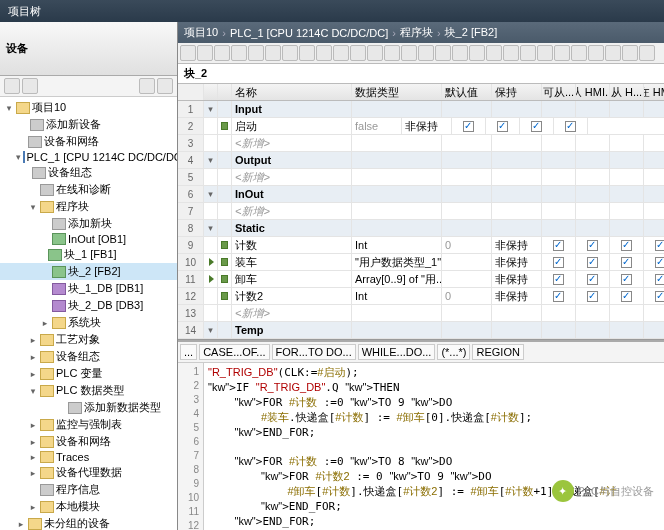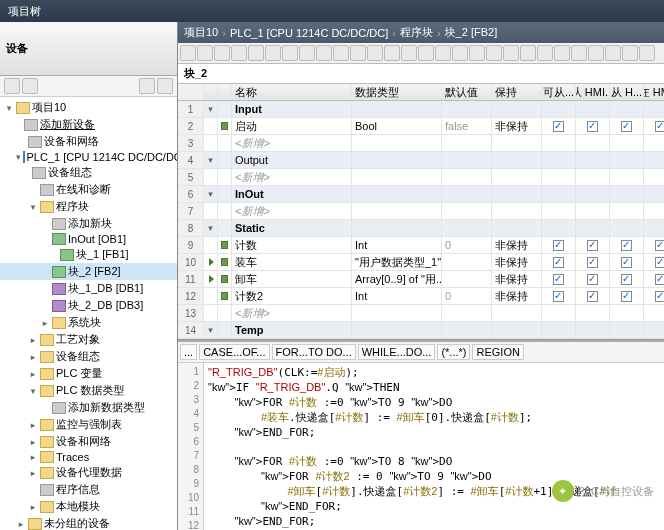--- a/index.html
+++ b/index.html
@@ -68,21 +68,21 @@
    <div style="flex:1"></div>
    <div class="tbtn"></div>
    <div class="tbtn"></div>
   </div>
   <div class="tree" id="tree">
         <div class="tn" style="padding-left: 4px;">
           <span class="exp">▾</span>
           <span class="ico fold"></span>
           <span>项目10</span>
         </div>
-        <div class="tn" style="padding-left: 12px; text-decoration: underline;">
+        <div class="tn" style="padding-left: 18px;">
           <span class="exp"></span>
           <span class="ico grey"></span>
           <span>添加新设备</span>
         </div>
         <div class="tn" style="padding-left: 16px;">
           <span class="exp"></span>
           <span class="ico grey"></span>
           <span>设备和网络</span>
         </div>
         <div class="tn" style="padding-left: 16px;">
@@ -108,21 +108,21 @@
         <div class="tn" style="padding-left: 40px;">
           <span class="exp"></span>
           <span class="ico grey"></span>
           <span>添加新块</span>
         </div>
         <div class="tn" style="padding-left: 40px;">
           <span class="exp"></span>
           <span class="ico blk"></span>
           <span>InOut [OB1]</span>
         </div>
-        <div class="tn" style="padding-left: 48px; text-align: center;">
+        <div class="tn" style="padding-left: 36px; text-align: center;">
           <span class="exp"></span>
           <span class="ico blk"></span>
           <span>块_1 [FB1]</span>
         </div>
         <div class="tn sel" style="padding-left: 40px;">
           <span class="exp"></span>
           <span class="ico blk"></span>
           <span>块_2 [FB2]</span>
         </div>
         <div class="tn" style="padding-left: 40px;">
@@ -153,21 +153,21 @@
         <div class="tn" style="padding-left: 28px;">
           <span class="exp">▸</span>
           <span class="ico fold"></span>
           <span>PLC 变量</span>
         </div>
         <div class="tn" style="padding-left: 28px;">
           <span class="exp">▾</span>
           <span class="ico fold"></span>
           <span>PLC 数据类型</span>
         </div>
-        <div class="tn" style="padding-left: 40px;">
+        <div class="tn" style="padding-left: 40px; margin-left: 16px;">
           <span class="exp"></span>
           <span class="ico grey"></span>
           <span>添加新数据类型</span>
         </div>
         <div class="tn" style="padding-left: 28px;">
           <span class="exp">▸</span>
           <span class="ico fold"></span>
           <span>监控与强制表</span>
         </div>
         <div class="tn" style="padding-left: 28px;">
@@ -270,21 +270,20 @@
           <div class="gc ck"></div>
           <div class="gc ck"></div>
         </div>
         <div class="grow">
           <div class="gc num">2</div>
           <div class="gc exp2"></div>
           <div class="gc ic">
             <div class="marker"></div>
           </div>
           <div class="gc nm" style="">启动</div>
-          <div class="gc dt">Bool</div>
           <div class="gc dv" style="color:#999">false</div>
           <div class="gc kp">非保持</div>
           <div class="gc ck">
             <div class="cb on"></div>
           </div>
           <div class="gc ck">
             <div class="cb on"></div>
           </div>
           <div class="gc ck">
             <div class="cb on"></div>
@@ -303,21 +302,21 @@
           <div class="gc kp"></div>
           <div class="gc ck"></div>
           <div class="gc ck"></div>
           <div class="gc ck"></div>
           <div class="gc ck"></div>
         </div>
         <div class="grow sect">
           <div class="gc num">4</div>
           <div class="gc exp2">▾</div>
           <div class="gc ic"></div>
-          <div class="gc nm" style="font-weight:normal">Output</div>
+          <div class="gc nm" style="font-weight:bold">Output</div>
           <div class="gc dt"></div>
           <div class="gc dv" style="color:#999"></div>
           <div class="gc kp"></div>
           <div class="gc ck"></div>
           <div class="gc ck"></div>
           <div class="gc ck"></div>
           <div class="gc ck"></div>
         </div>
         <div class="grow">
           <div class="gc num">5</div>

